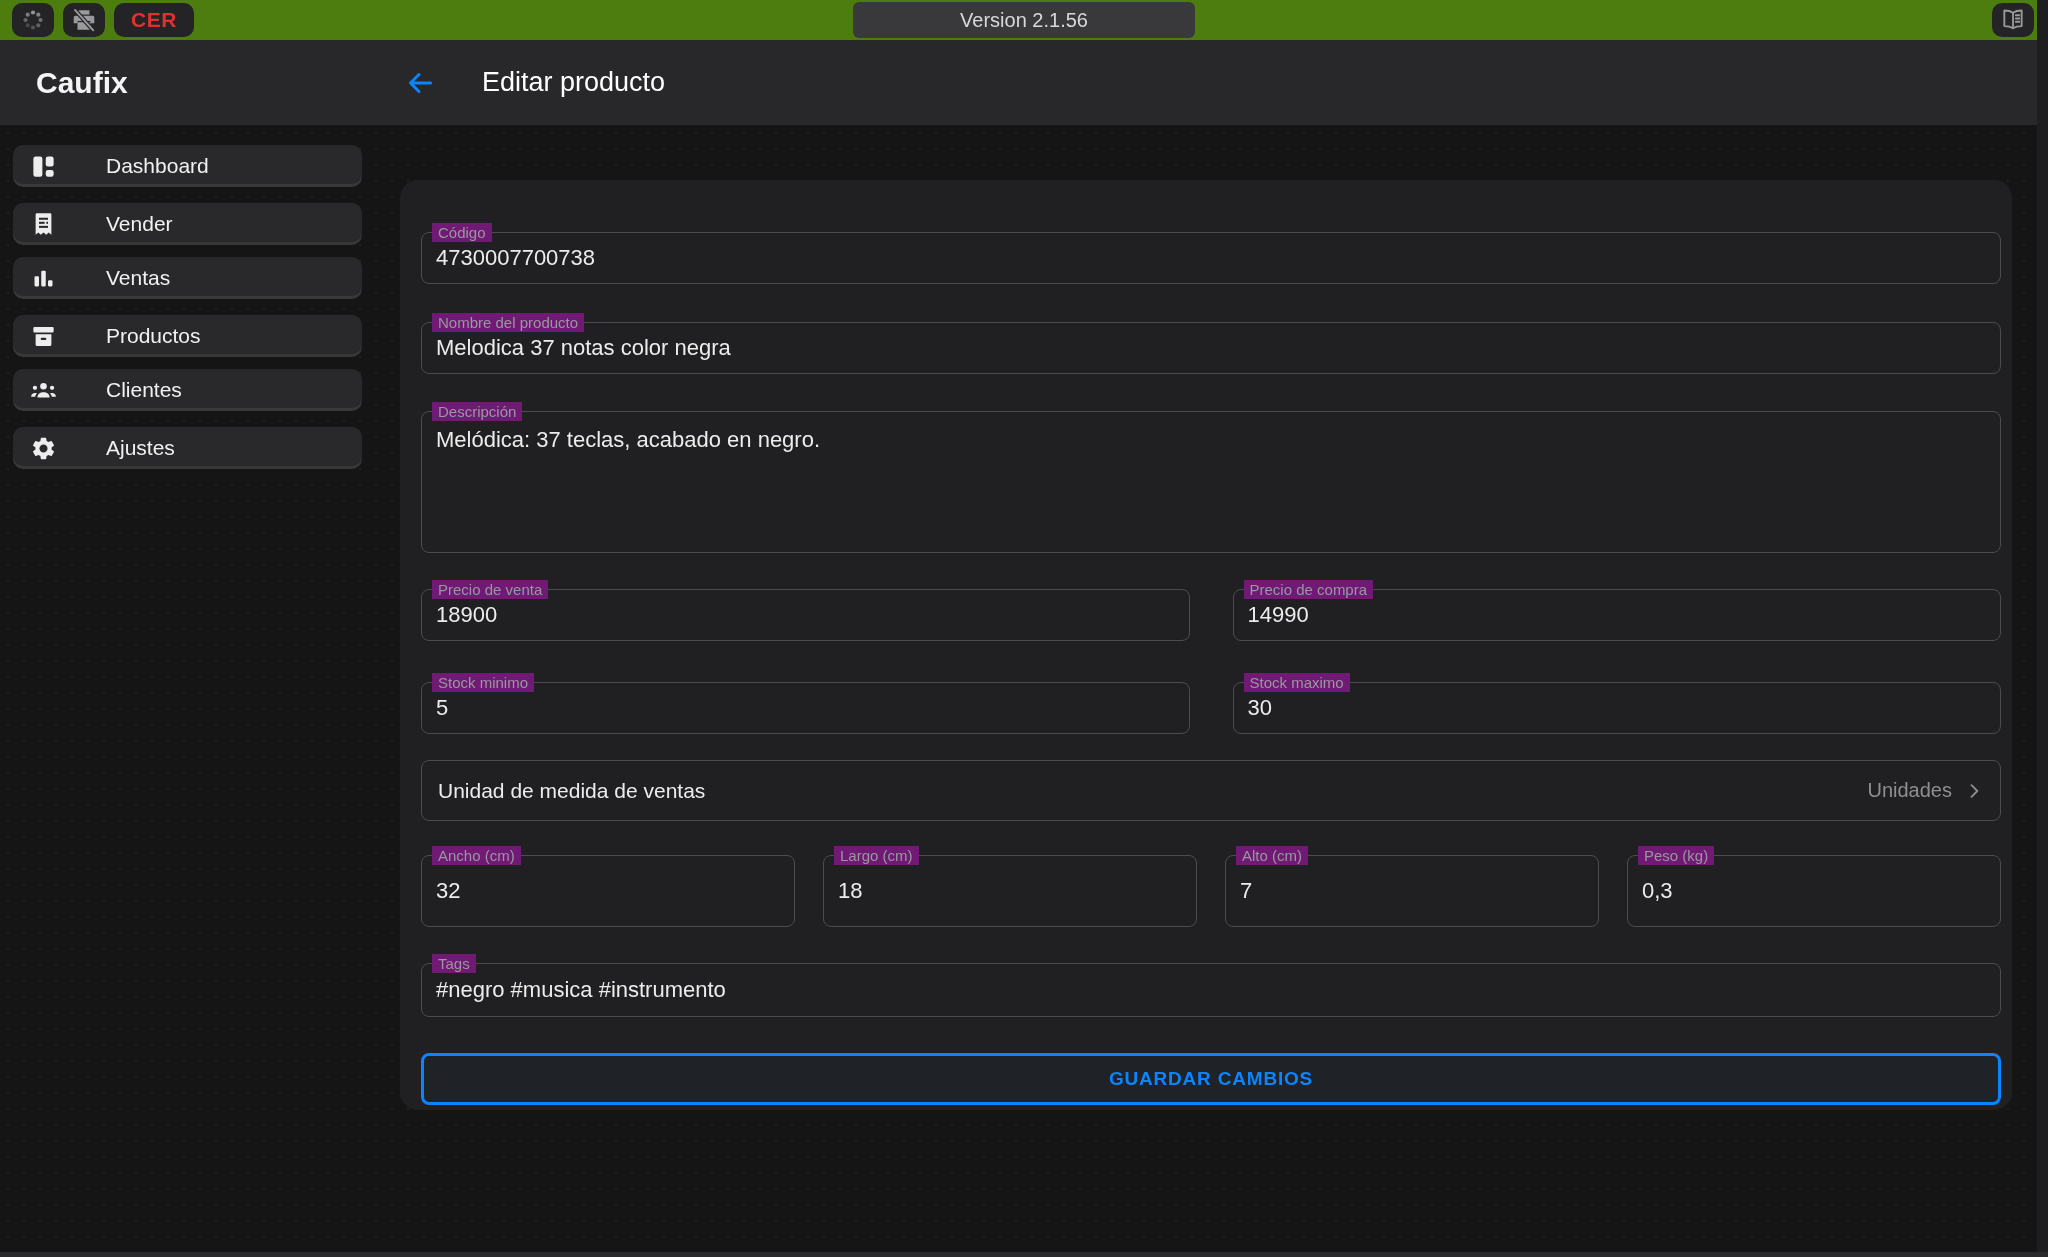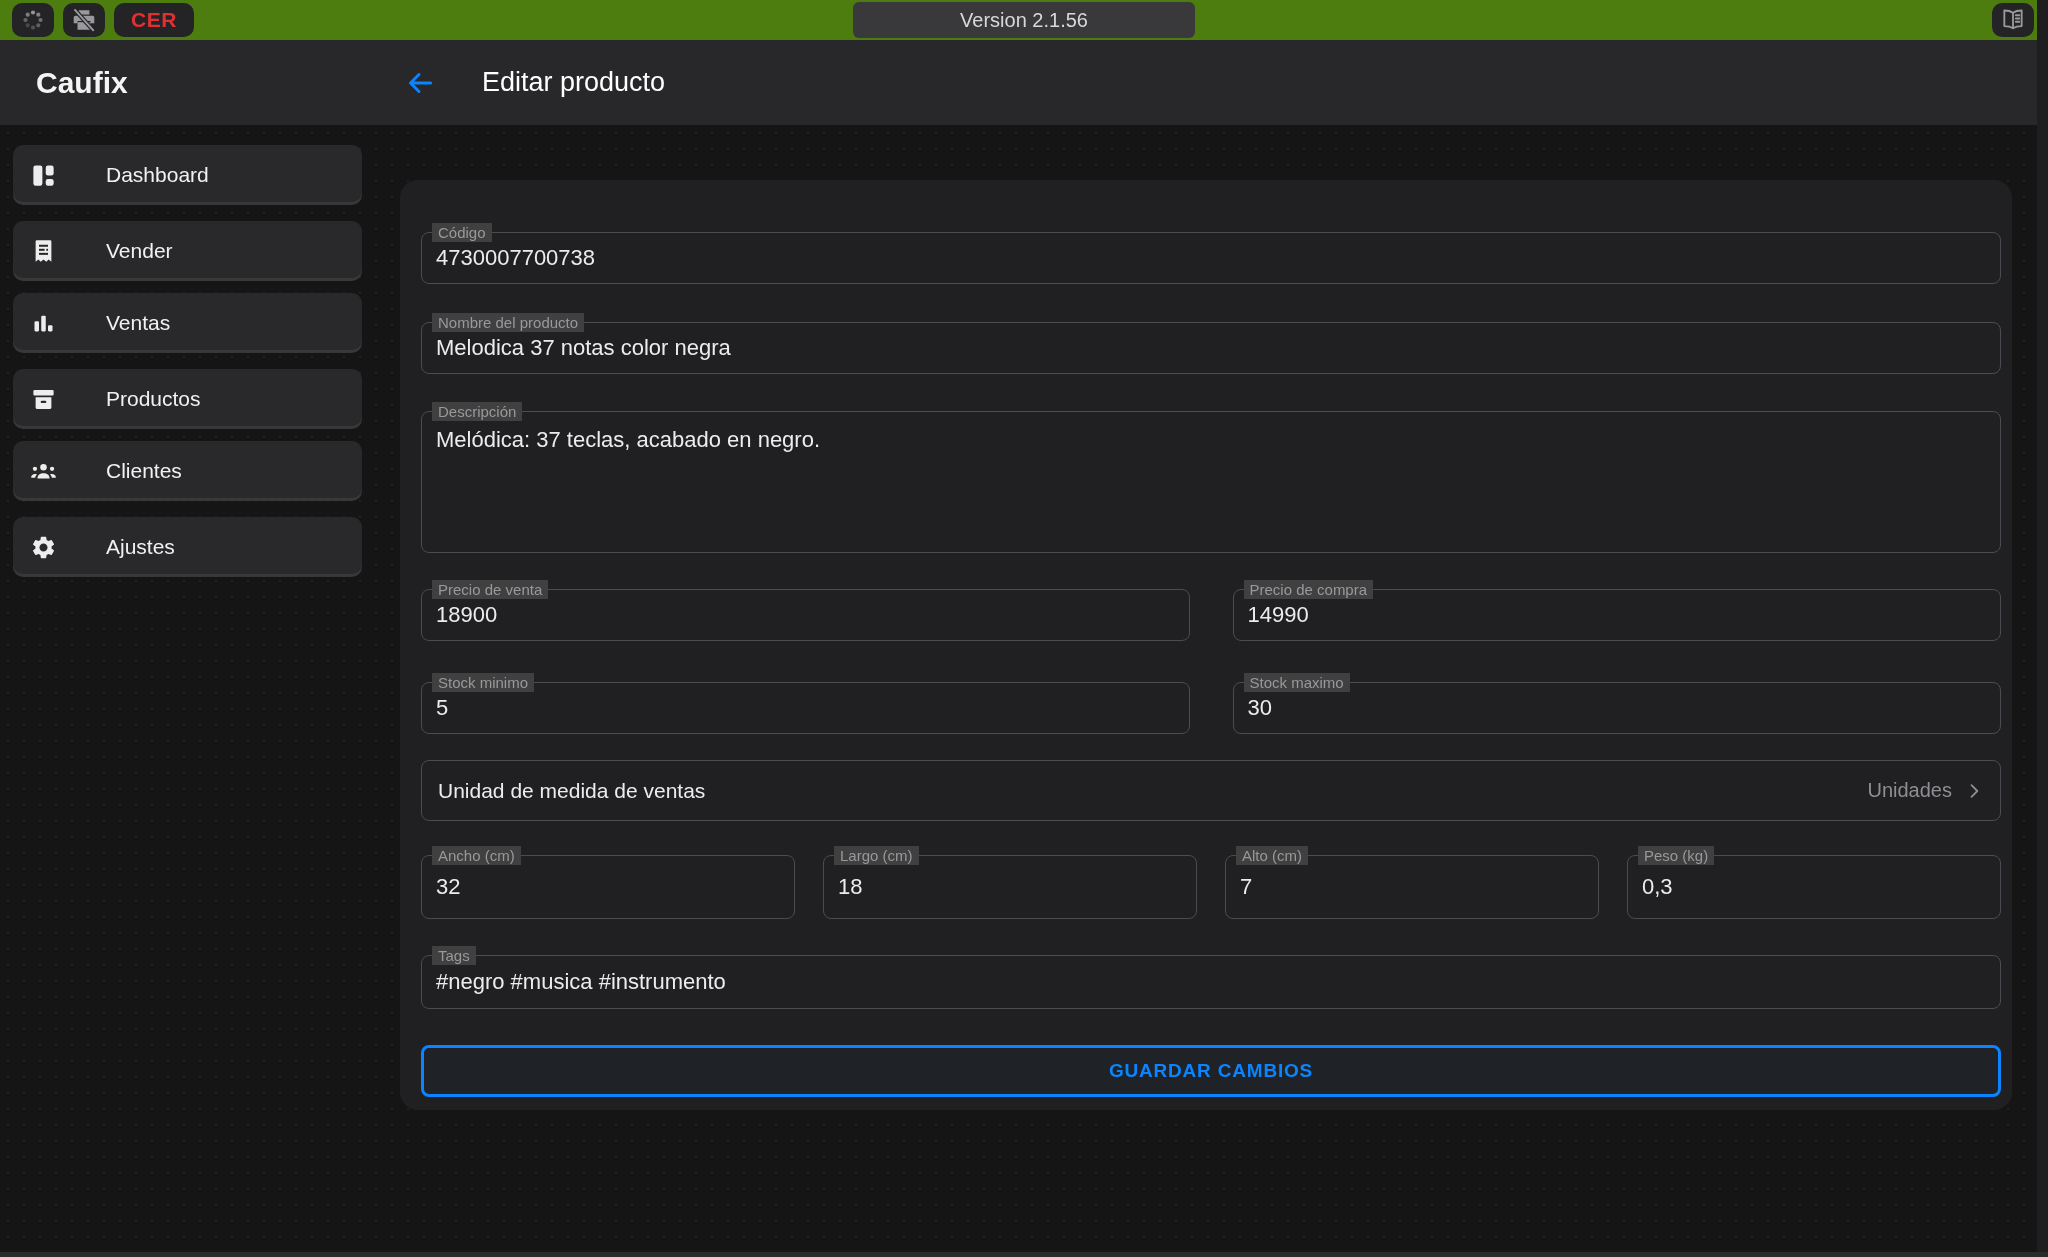--- a/index.html
+++ b/index.html
@@ -33,60 +33,60 @@
   .page-title { margin-left: 42px; font-size: 27px; font-weight: 400; color: #ffffff; }
   
   .layout {
     display: flex; height: 1132px;
     background-color: #151516;
     background-image: radial-gradient(#222224 1px, transparent 1.2px);
     background-size: 16px 16px;
   }
   .sidebar { width: 400px; padding: 20px 0 0 13px; flex: none; }
   .nav-item {
-    width: 349px; height: 60px; border-radius: 10px; background: #29292b;
+    width: 349px; height: 42px; border-radius: 10px; background: #29292b;
     display: flex; align-items: center; margin-bottom: 12px; cursor: pointer;
     box-shadow: inset 0 -3px 0 rgba(255,255,255,0.07);
   }
   .nav-item.group-start { margin-top: 16px; }
   .nav-icon { width: 27px; height: 27px; margin-left: 17px; flex: none; display: flex; }
   .nav-label { margin-left: 49px; font-size: 21px; color: #f1f1f1; }
   
   .main { flex: 1; position: relative; }
   .panel {
     position: absolute; left: 0; top: 55px; width: 1612px; height: 930px;
     background: #202022; border-radius: 18px; padding: 52px 11px 0 21px;
   }
   .field {
     position: relative; border: 1px solid #4c4c50; border-radius: 8px;
     height: 52px; width: 100%;
   }
   .field .flabel {
     position: absolute; top: -10px; left: 10px; padding: 0 6px;
-    background: #404040; color: #98989d; font-size: 15px; line-height: 19px; white-space: nowrap;
+    background: #701a75; color: #98989d; font-size: 15px; line-height: 19px; white-space: nowrap;
   }
   .field input, .field textarea {
     width: 100%; height: 100%; background: transparent; border: 0; outline: none;
     color: #ececec; font-size: 22px; padding: 0 14px; font-family: inherit;
   }
   .field textarea { padding-top: 14px; resize: none; line-height: 1.3; }
   .mb-cod { margin-bottom: 38px; }
   .mb-nom { margin-bottom: 37px; }
   .f-desc { height: 142px; margin-bottom: 36px; }
   .row2 { display: grid; grid-template-columns: 1fr 1fr; gap: 43px; }
   .row2.precios { margin-bottom: 41px; }
   .row2.stocks { margin-bottom: 26px; }
   .unidad-row {
     height: 61px; border: 1px solid #4c4c50; border-radius: 8px;
     display: flex; align-items: center; padding: 0 16px; margin-bottom: 34px; cursor: pointer;
   }
   .unidad-label { flex: 1; font-size: 21px; color: #ececec; }
   .unidad-value { font-size: 20px; color: #8e8e93; margin-right: 12px; }
   .row4 { display: grid; grid-template-columns: 1fr 1fr 1fr 1fr; gap: 28px; margin-bottom: 36px; }
-  .row4 .field { height: 64px; }
+  .row4 .field { height: 72px; }
   .f-tags { height: 54px; margin-bottom: 36px; }
   .save-btn {
     width: 100%; height: 52px; border: 3px solid #0a84ff; border-radius: 8px;
     background: rgba(10,132,255,0.02); color: #0a84ff; font-size: 19px; font-weight: 700;
     letter-spacing: .8px; cursor: pointer; font-family: inherit;
   }
   
   .edge-right { position: fixed; top: 0; right: 0; width: 11px; height: 1257px; background: #1e1e20; }
   .edge-bottom { position: fixed; left: 0; bottom: 0; width: 2048px; height: 5px; background: #2a2a2c; }
 </style>

